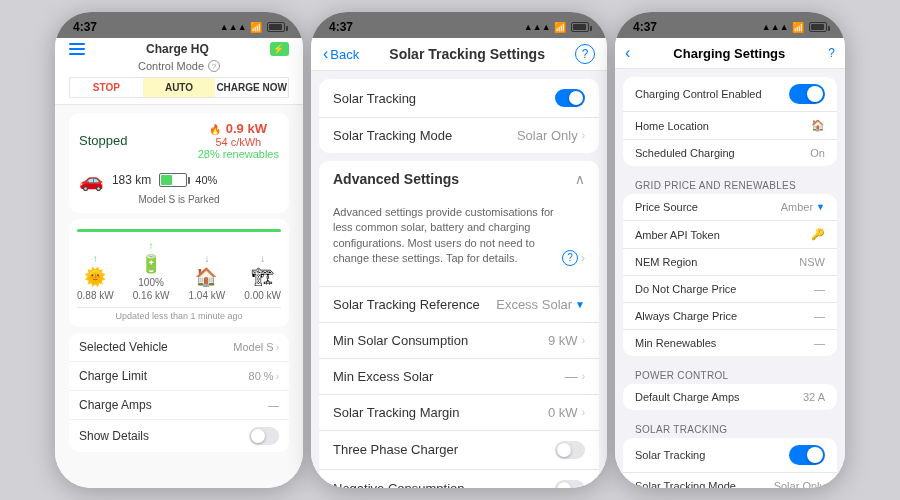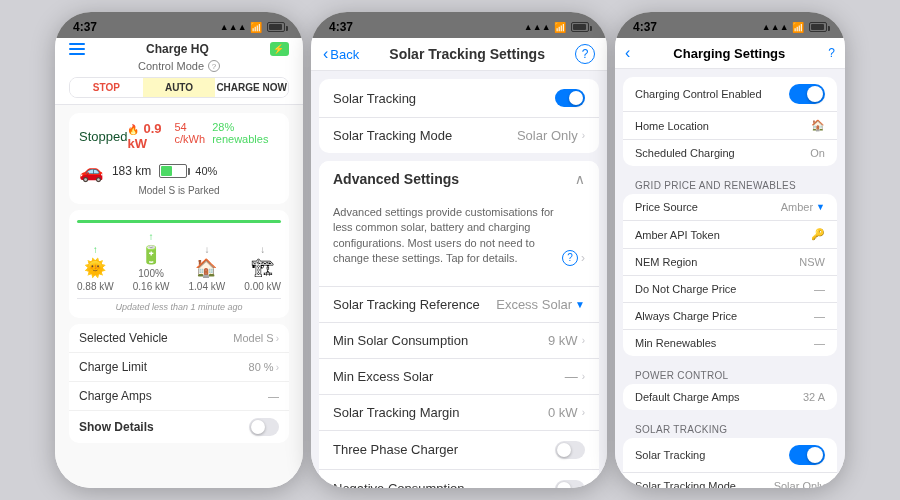--- a/index.html
+++ b/index.html
@@ -99,21 +99,21 @@
       font-size: 11px;
       color: #666;
       margin-bottom: 5px;
     }
     .help-circle {
       width: 12px; height: 12px; border-radius: 50%; border: 1px solid #999;
       display: inline-flex; align-items: center; justify-content: center; font-size: 8px; color: #999;
     }
     .mode-buttons {
       display: flex;
-      border-radius: 8px;
+      border-radius: 1px;
       overflow: hidden;
       border: 1px solid #e5e5ea;
     }
     .mode-btn {
       flex: 1; font-size: 10px; font-weight: 600; padding: 4px 0; text-align: center;
       cursor: pointer; border: none; background: #fff; color: #666;
     }
     .mode-btn.active { background: #fff; color: #e74c3c; }
     .mode-btn.auto { background: #fef9c3; color: #333; }
     .mode-btn.charge-now { background: #fff; color: #333; }
@@ -173,37 +173,37 @@
     .energy-item {
       display: flex; flex-direction: column; align-items: center; gap: 2px;
     }
     .energy-arrow { font-size: 10px; color: #4cd964; }
     .energy-arrow.down { color: #999; }
     .energy-val { font-size: 10px; color: #666; }
     .energy-divider {
       height: 1px; background: #e5e5ea; margin-top: 6px;
     }
     .energy-update {
-      font-size: 9px; color: #999; text-align: center; margin-top: 3px; font-style: italic;
+      font-size: 9px; color: #999; text-align: center; margin-top: 3px;
     }
 
     .settings-list {
       background: #fff;
       border-radius: 10px;
       overflow: hidden;
     }
     .settings-row {
       display: flex;
       justify-content: space-between;
       align-items: center;
       padding: 7px 10px;
       border-bottom: 1px solid #f0f0f0;
       cursor: pointer;
     }
-    .settings-row:last-child { border-bottom: none; font-weight: bold; }
+    .settings-row:last-child { border-bottom: none; }
     .settings-row-label { font-size: 12px; color: #333; }
     .settings-row-value { font-size: 11px; color: #999; display: flex; align-items: center; gap: 2px; }
     .chevron { color: #c7c7cc; font-size: 10px; }
     .toggle-sm {
       width: 30px; height: 18px; border-radius: 9px; background: #e5e5ea; position: relative; cursor: pointer;
     }
     .toggle-sm.on { background: #007aff; }
     .toggle-sm::after {
       content: ''; position: absolute; width: 14px; height: 14px; border-radius: 50%; background: #fff;
       top: 2px; left: 2px;
@@ -348,21 +348,21 @@
         <button class="mode-btn active">STOP</button>
         <button class="mode-btn auto">AUTO</button>
         <button class="mode-btn charge-now">CHARGE NOW</button>
       </div>
     </div>
 
     <div class="left-content">
       <div class="stopped-section">
         <div class="stopped-top">
           <span class="stopped-status">Stopped</span>
-          <div style="display:flex;align-items:flex-start;">
+          <div style="display:flex;flex-direction:column;align-items:center;">
             <span class="power-val">
               <span style="font-size:10px;">🔥</span> <span>0.9 kW</span>
             </span>
             <span class="cost-val">54 c/kWh</span>
             <span class="renew-val">28% renewables</span>
           </div>
         </div>
         <div class="car-row">
           <span class="car-icon">🚗</span>
           <span class="car-km">183 km</span>

